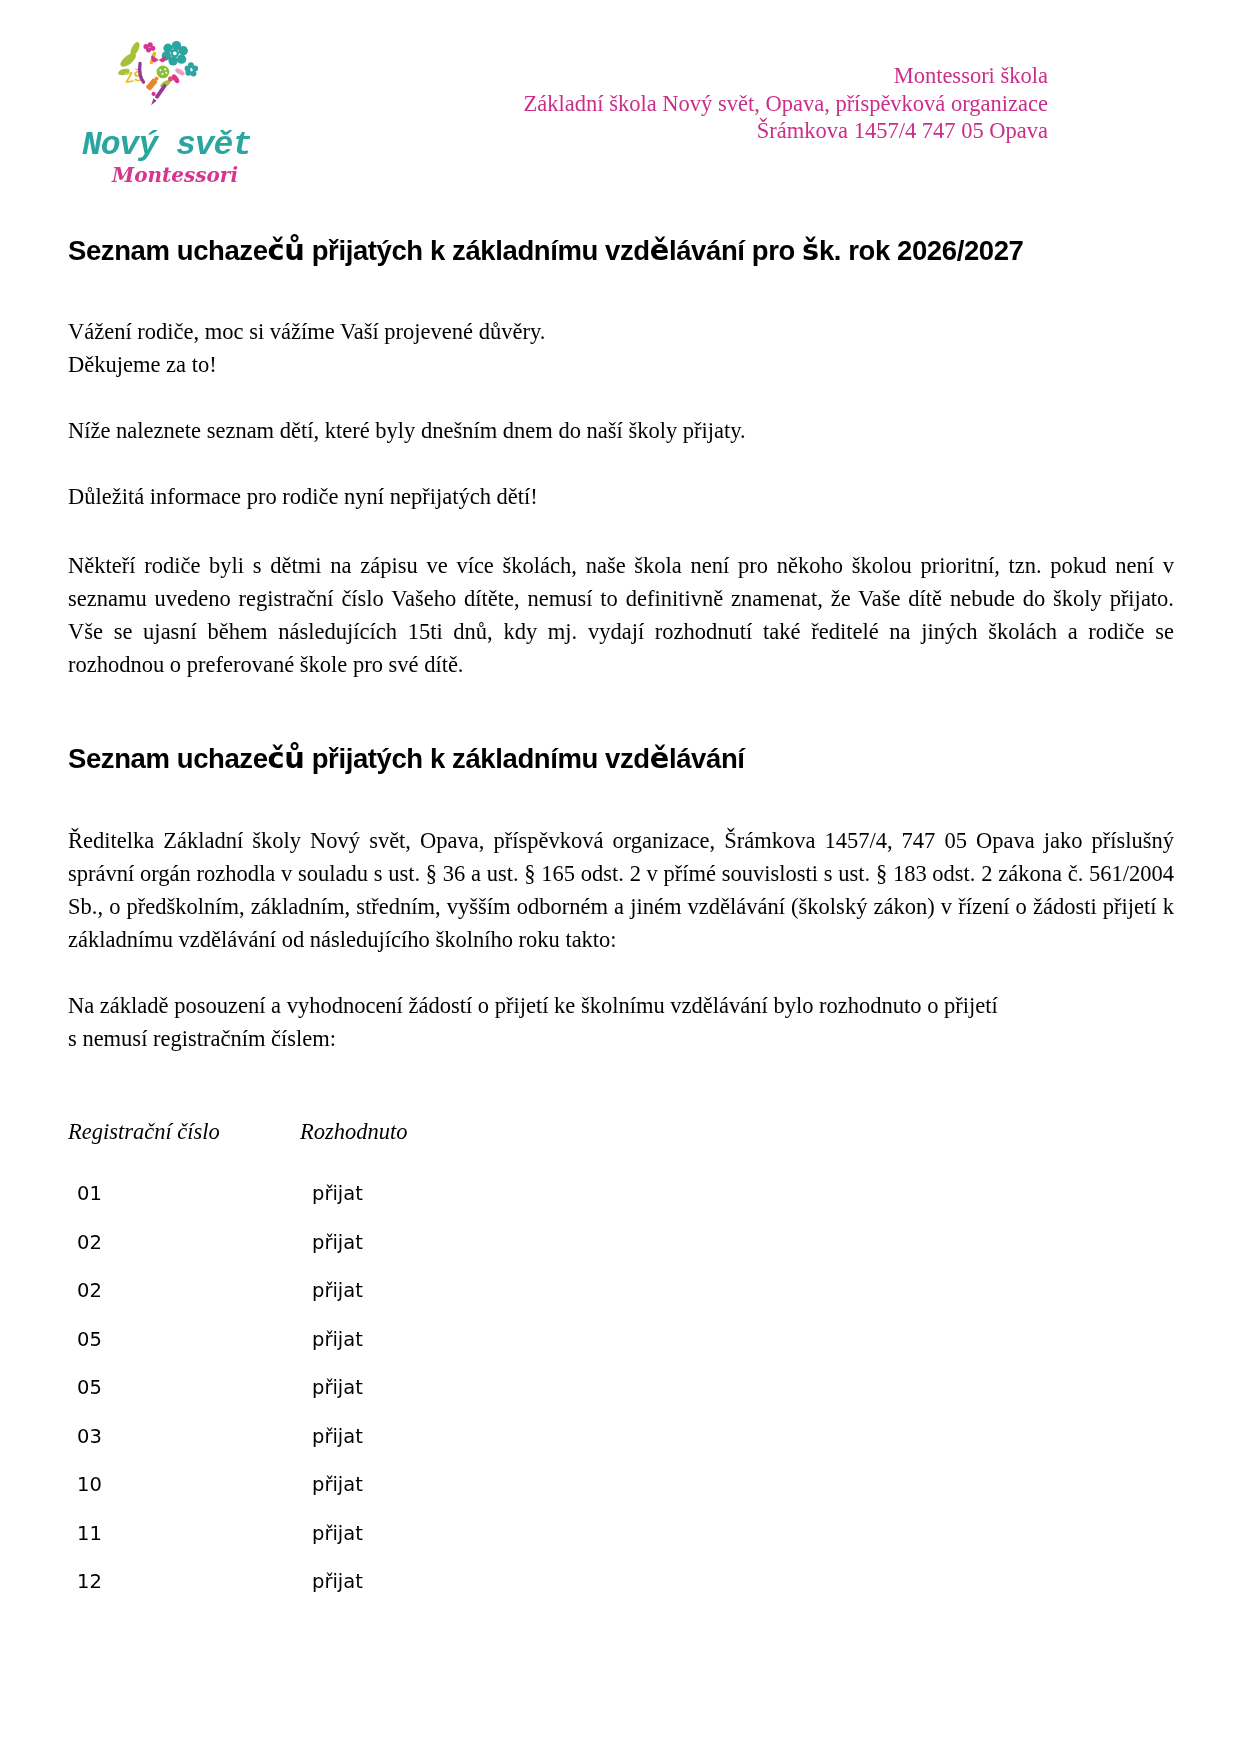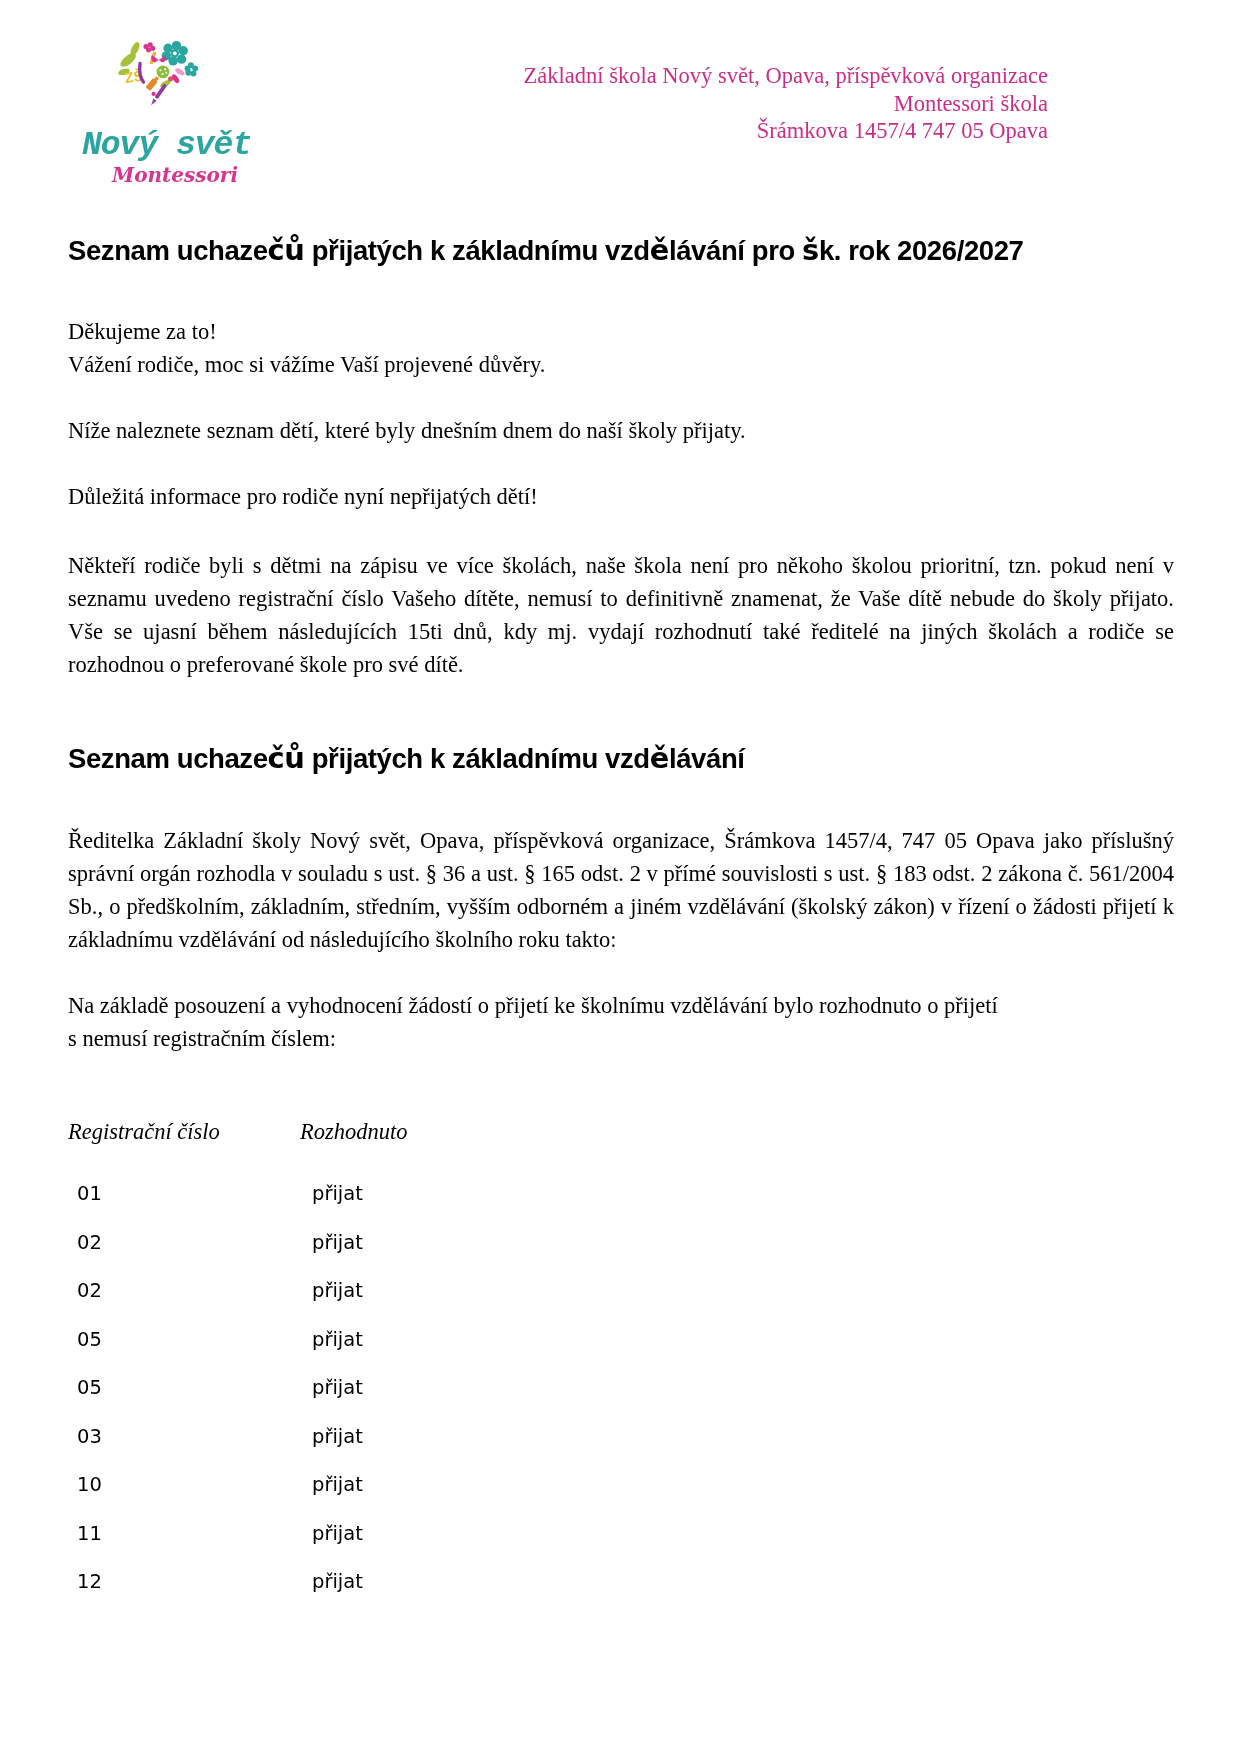--- a/index.html
+++ b/index.html
@@ -130,31 +130,31 @@
           <rect x="50" y="52" width="4.5" height="20" rx="2" fill="#93399c"></rect>
           <path d="M50 74 h4.5 l-2.2 8 Z" fill="#93399c"></path>
         </g>
         <circle cx="46" cy="66" r="2.5" fill="#d6368f"></circle>
       </svg>
       <div class="logo-name">Nový svět</div>
       <div class="logo-sub">Montessori</div>
     </div>
 
     <div class="addr">
+      <div>Montessori škola</div>
       <div>Základní škola Nový svět, Opava, příspěvková organizace</div>
-      <div>Montessori škola</div>
       <div>Šrámkova 1457/4 747 05 Opava</div>
     </div>
   </header>
 
   <h1>Seznam uchaze<span class="alt">č</span><span class="alt">ů</span> přijatých k základnímu vzd<span class="alt">ě</span>lávání pro <span class="alt">š</span>k. rok 2026/2027</h1>
 
   <div class="para first">
+    <div>Vážení rodiče, moc si vážíme Vaší projevené důvěry.</div>
     <div>Děkujeme za to!</div>
-    <div>Vážení rodiče, moc si vážíme Vaší projevené důvěry.</div>
   </div>
 
   <p class="para">Níže naleznete seznam dětí, které byly dnešním dnem do naší školy přijaty.</p>
 
   <p class="para">Důležitá informace pro rodiče nyní nepřijatých dětí!</p>
 
   <p class="para just">Někteří rodiče byli s dětmi na zápisu ve více školách, naše škola není pro někoho školou prioritní, tzn. pokud není v seznamu uvedeno registrační číslo Vašeho dítěte, nemusí to definitivně znamenat, že Vaše dítě nebude do školy přijato. Vše se ujasní během následujících 15ti dnů, kdy mj. vydají rozhodnutí také ředitelé na jiných školách a rodiče se rozhodnou o preferované škole pro své dítě.</p>
 
   <h2>Seznam uchaze<span class="alt">č</span><span class="alt">ů</span> přijatých k základnímu vzd<span class="alt">ě</span>lávání</h2>
 

